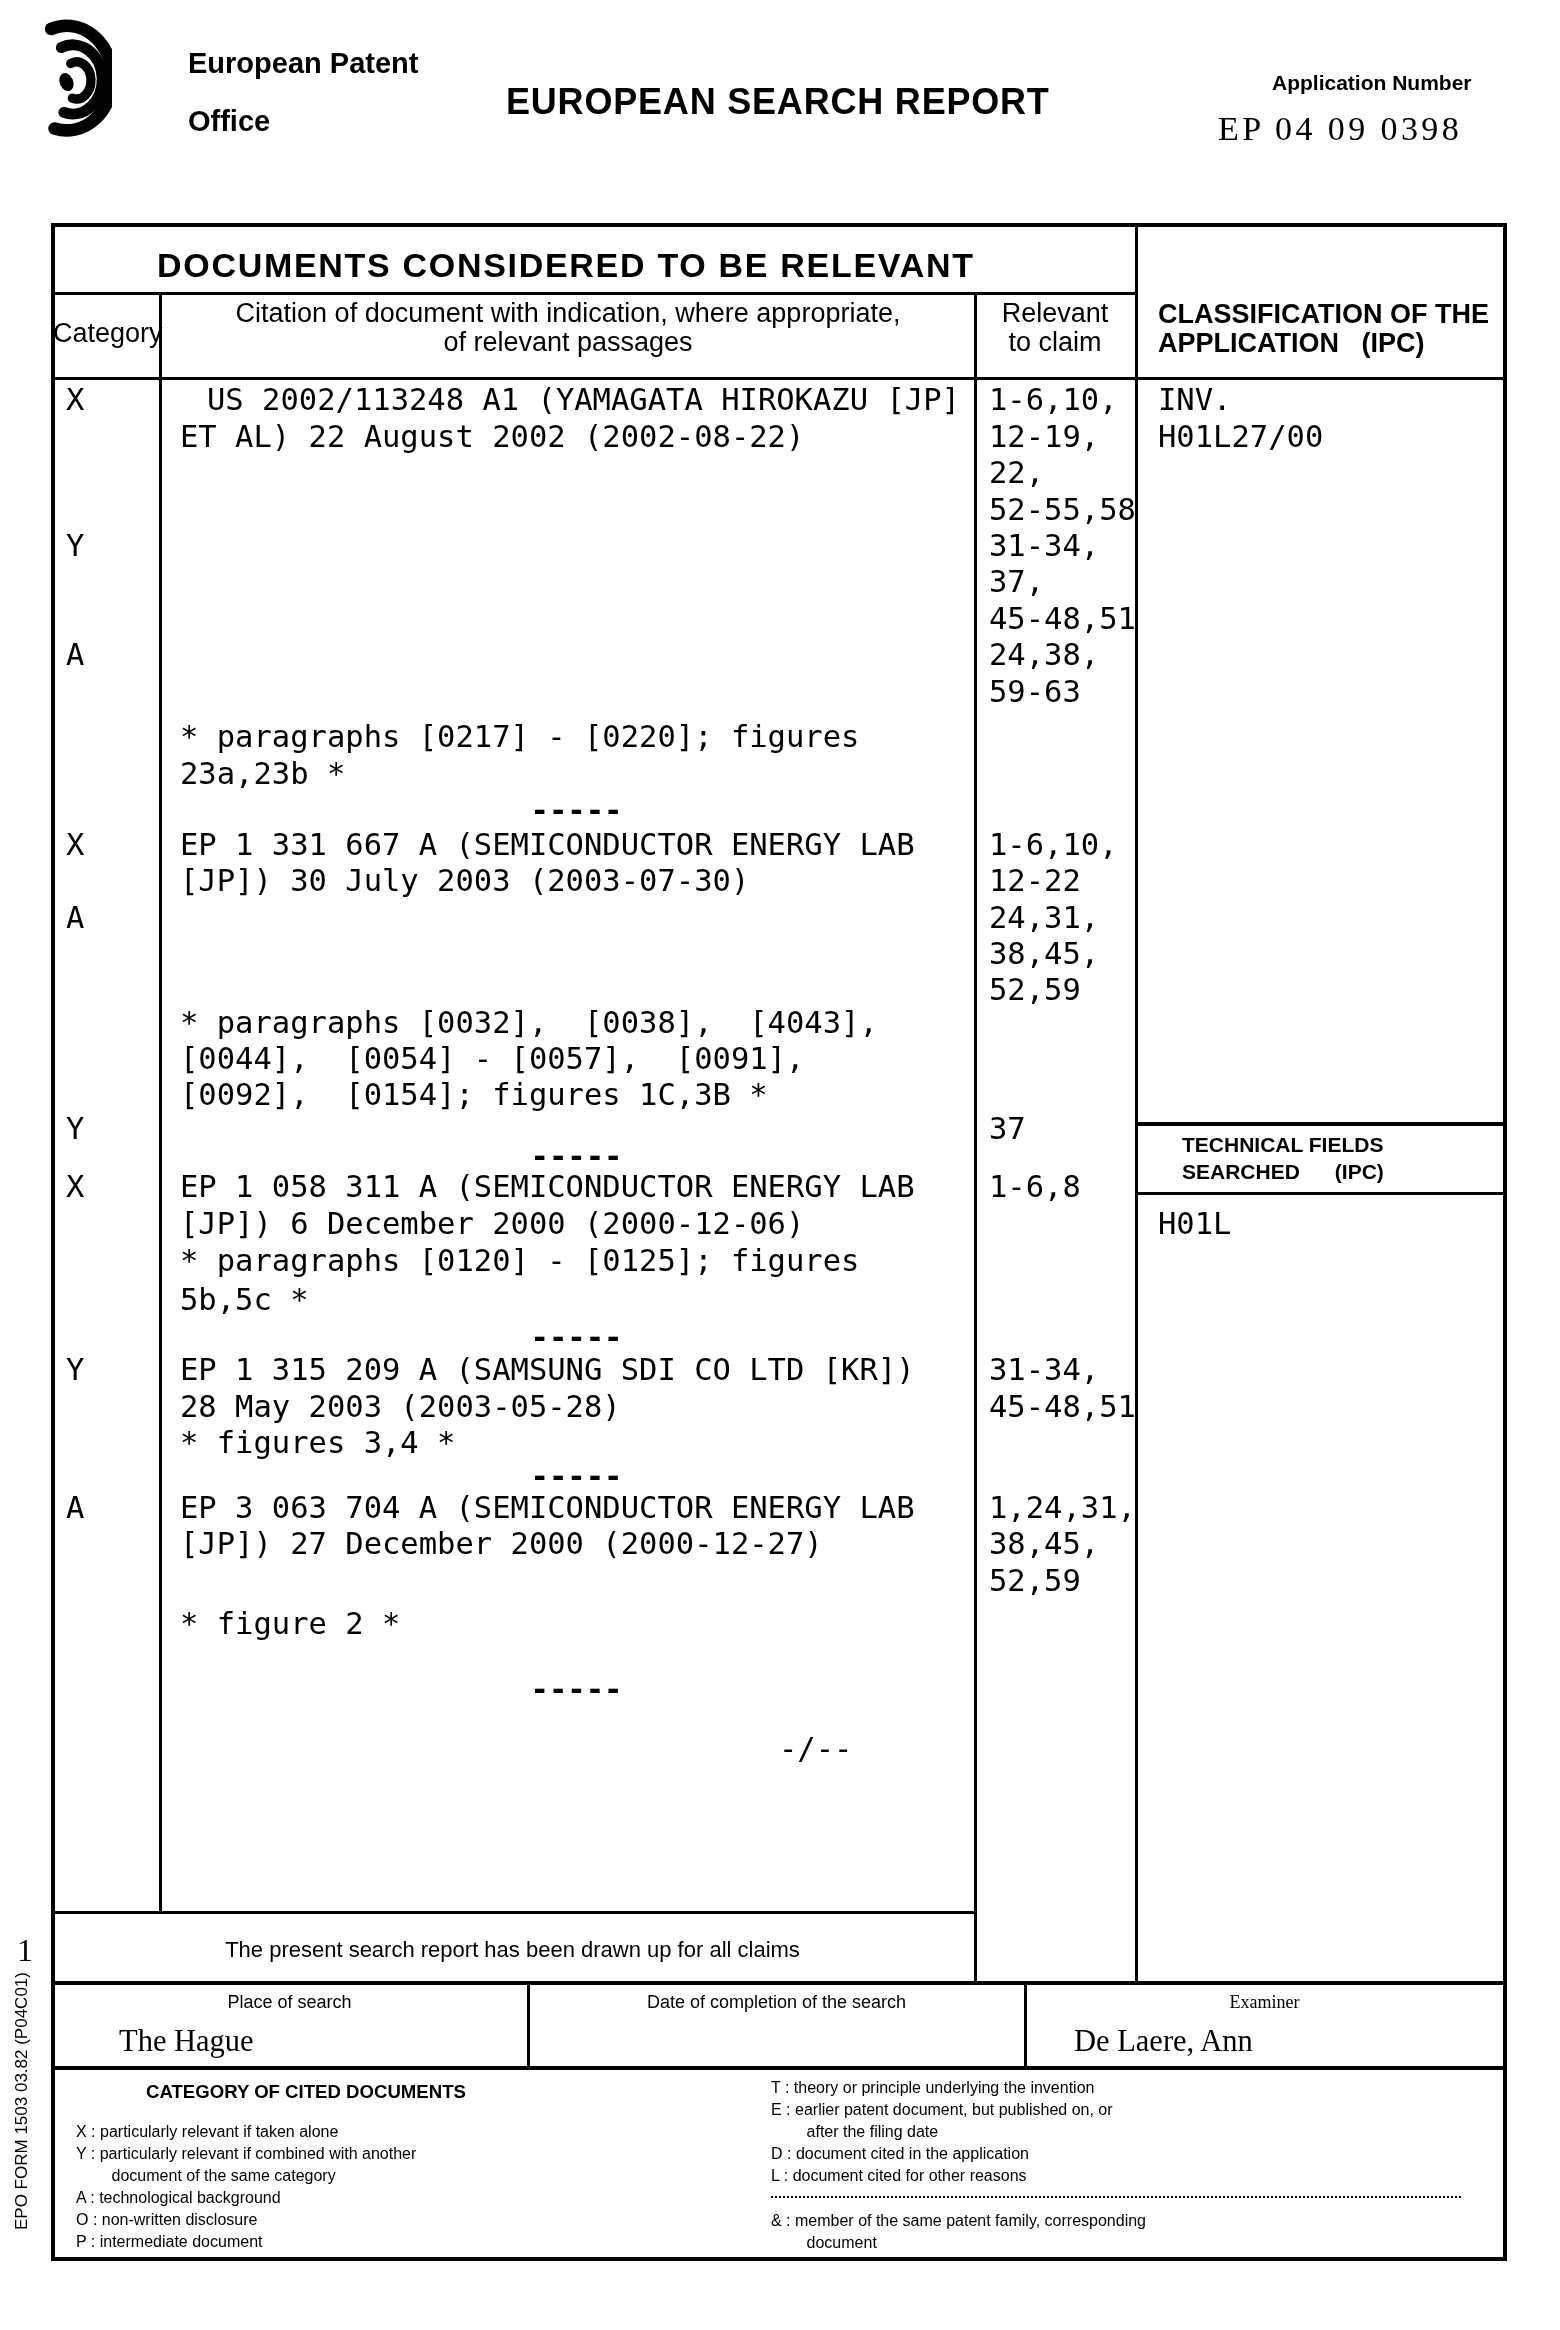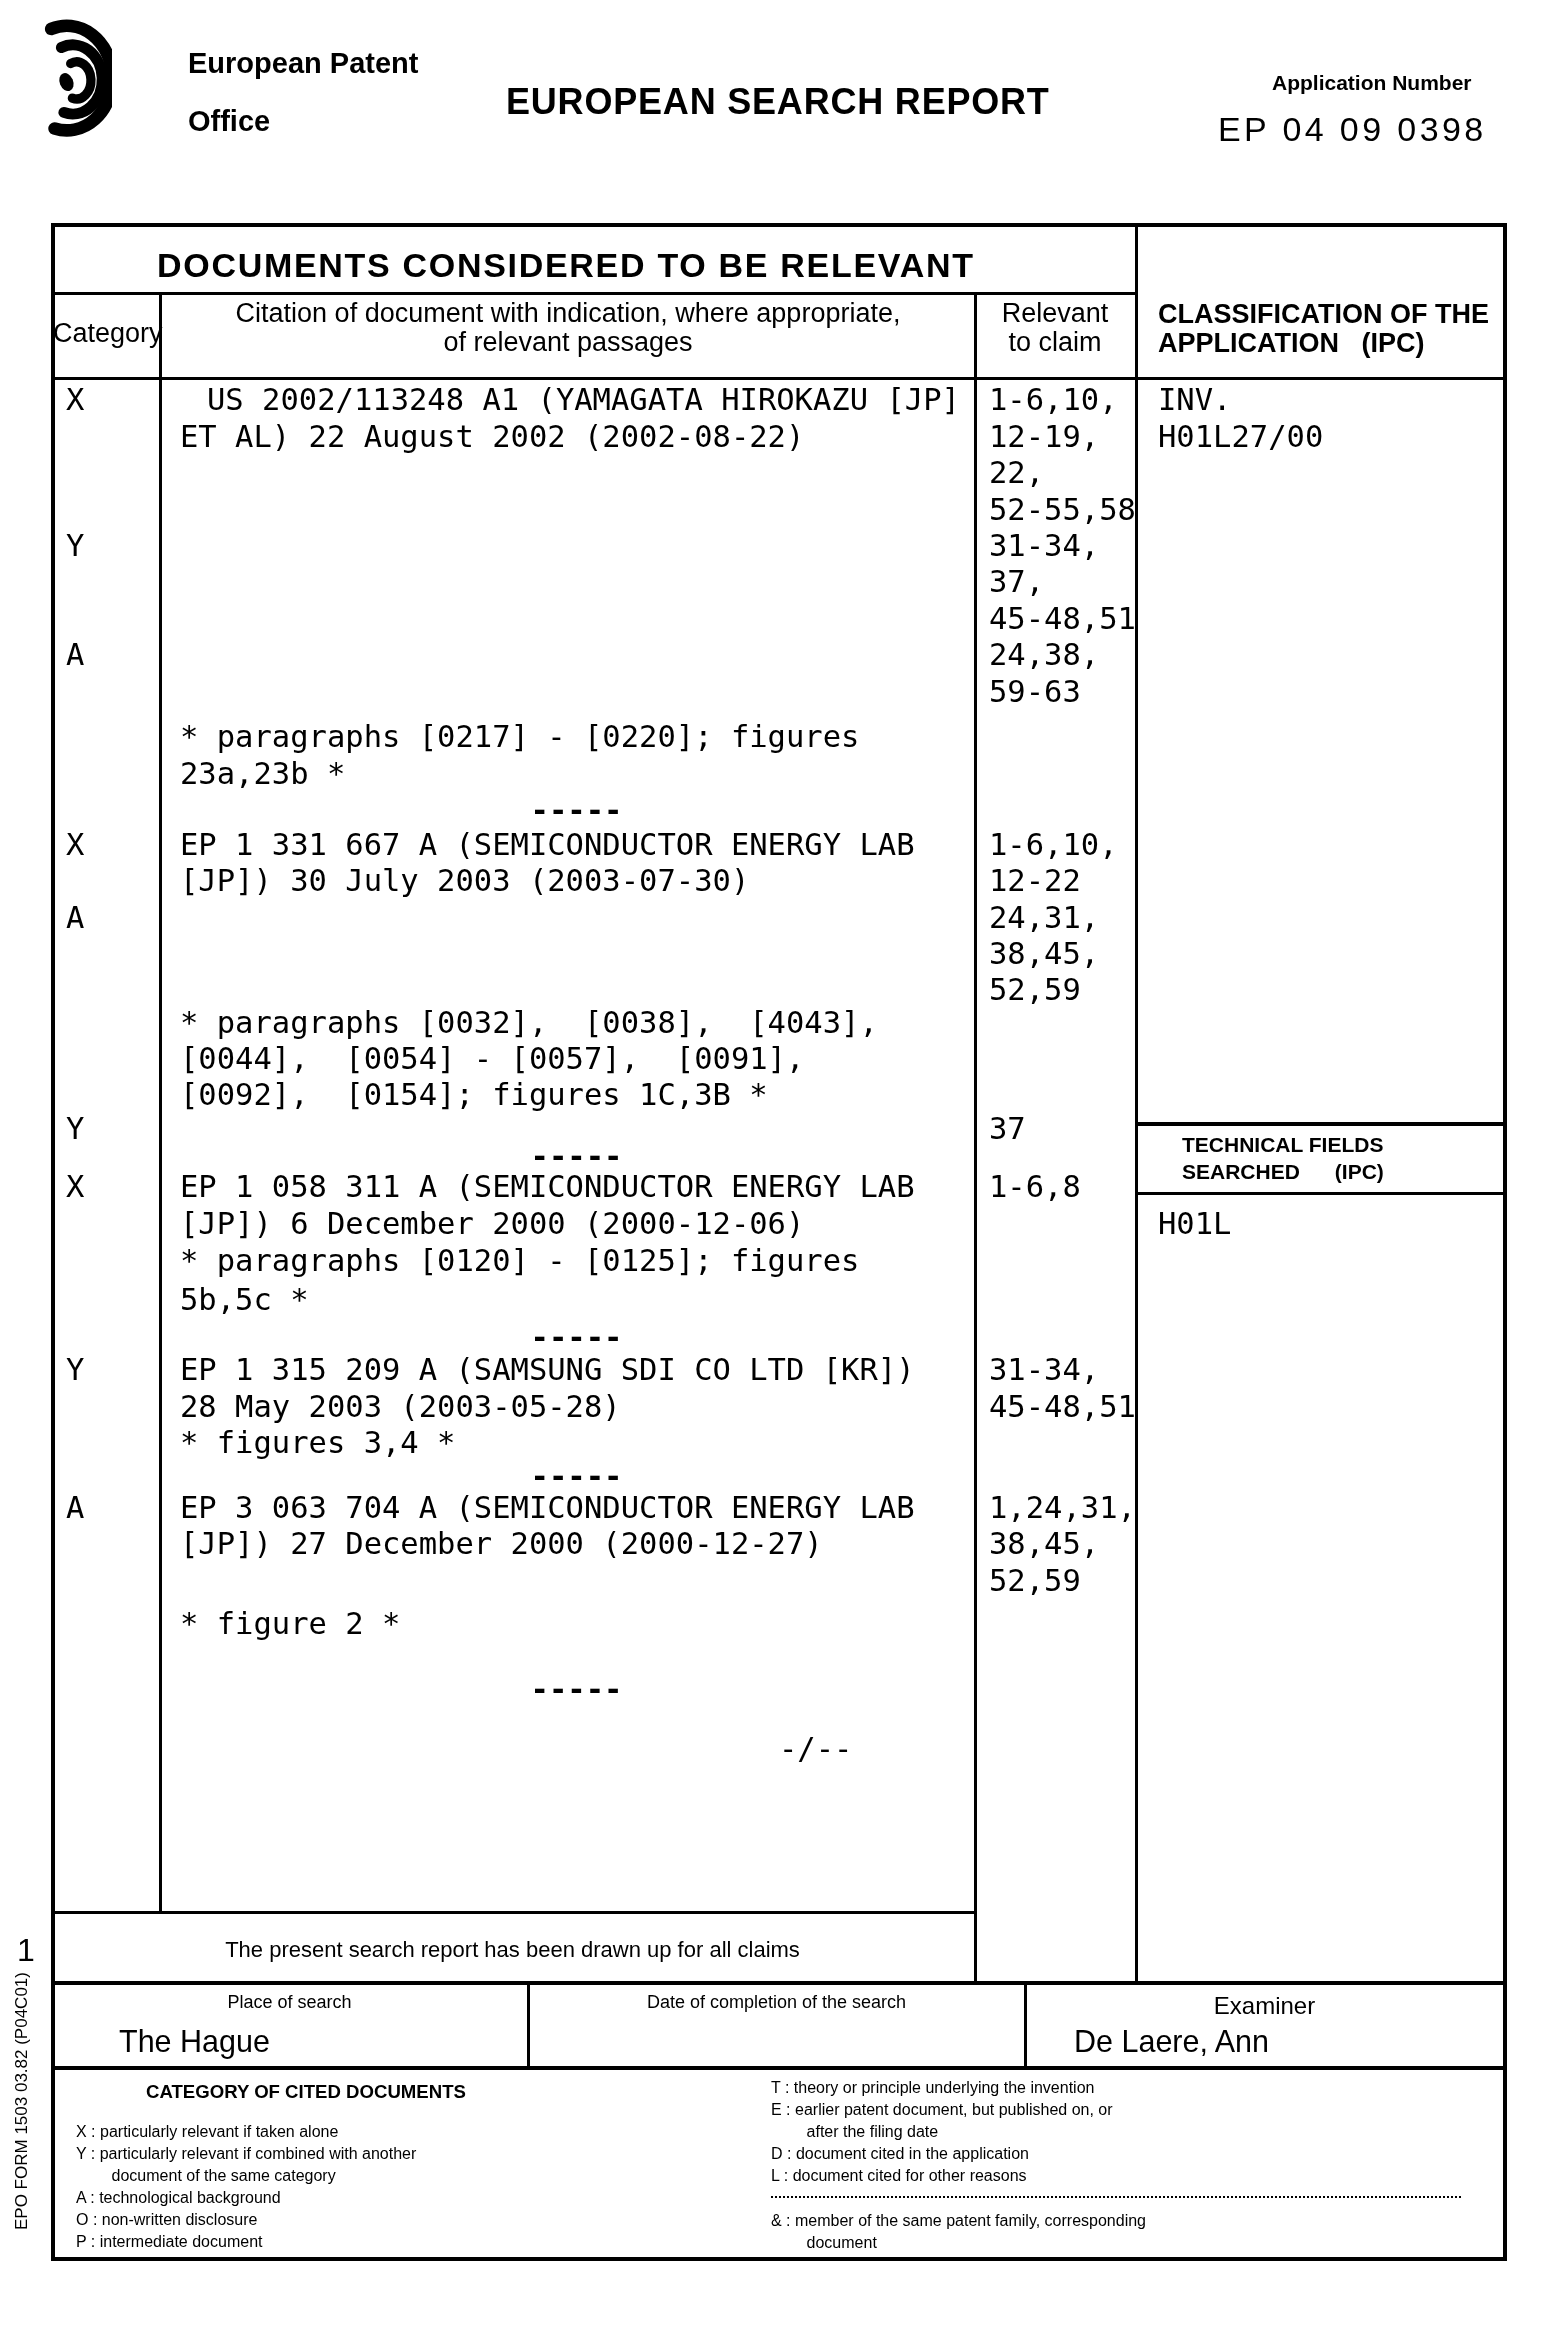--- a/index.html
+++ b/index.html
@@ -1,19 +1,19 @@
 <!DOCTYPE html>
 <html style="font-size:13.5px"><head>
 <meta charset="utf-8">
 <style>
   html,body{margin:0;padding:0;background:#e8e8e8;}
   .page{position:relative;width:1561px;height:2330px;background:#ffffff;color:#000;
         font-family:"Liberation Sans",sans-serif;overflow:hidden;}
   .abs{position:absolute;}
-  .mono{font-family:Liberation Sans, sans-serif;}
+  .mono{font-family:Liberation Serif, serif;}
   .sans{font-family:"Liberation Sans",sans-serif;}
   .hline,.vline{position:absolute;background:#000;}
   .b{font-weight:bold;}
   .ctr{text-align:center;}
   .pre{white-space:pre;}
   .mono-line{position:absolute;font-family:"DejaVu Sans Mono","Liberation Mono",monospace;
              font-size:30.5px;line-height:1;white-space:pre;letter-spacing:0;}
   .legend-line{position:absolute;font-size:16px;line-height:1;white-space:pre;
                font-family:"Liberation Sans",sans-serif;}
   .dotted-rule{position:absolute;border-bottom:2.5px dotted #000;height:0;}
@@ -125,21 +125,21 @@
       <div class="mono-line" style="top: 1529px; left: 989px;">38,45,</div>
       <div class="mono-line" style="top: 1566px; left: 989px;">52,59</div>
       <div class="mono-line" style="top: 385px; left: 1158px;">INV.</div>
       <div class="mono-line" style="top: 422px; left: 1158px;">H01L27/00</div>
       <div class="mono-line" style="top: 1209px; left: 1158px;">H01L</div>
     </div>
 
   <div class="abs sans ctr" style="left:51px;top:1937px;width:923px;font-size:22px;">The present search report has been drawn up for all claims</div>
   <div class="abs sans ctr" style="left:53px;top:1992px;width:473px;font-size:18px;">Place of search</div>
   <div class="abs sans ctr" style="left:529px;top:1992px;width:495px;font-size:18px;">Date of completion of the search</div>
-  <div class="abs sans ctr" style="left:1026px;top:1992px;width:477px;font-size:24px;">Examiner</div>
+  <div class="abs sans ctr" style="left:1026px;top:1992px;width:477px;font-size:18px;font-family:Liberation Serif, serif;">Examiner</div>
   <div class="abs mono" style="left:119px;top:2024px;font-size:30.5px;">The Hague</div>
   <div class="abs mono" style="left:1074px;top:2024px;font-size:30.5px;">De Laere, Ann</div>
 
   <div class="abs sans" style="left:146px;top:2081px;font-size:18.6px;font-weight:600;">CATEGORY OF CITED DOCUMENTS</div>
   <div id="legend-left">
       <div class="legend-line" style="top: 2124px; left: 76px;">X : particularly relevant if taken alone</div>
       <div class="legend-line" style="top: 2146px; left: 76px;">Y : particularly relevant if combined with another</div>
       <div class="legend-line" style="top: 2168px; left: 76px;">        document of the same category</div>
       <div class="legend-line" style="top: 2190px; left: 76px;">A : technological background</div>
       <div class="legend-line" style="top: 2212px; left: 76px;">O : non-written disclosure</div>

